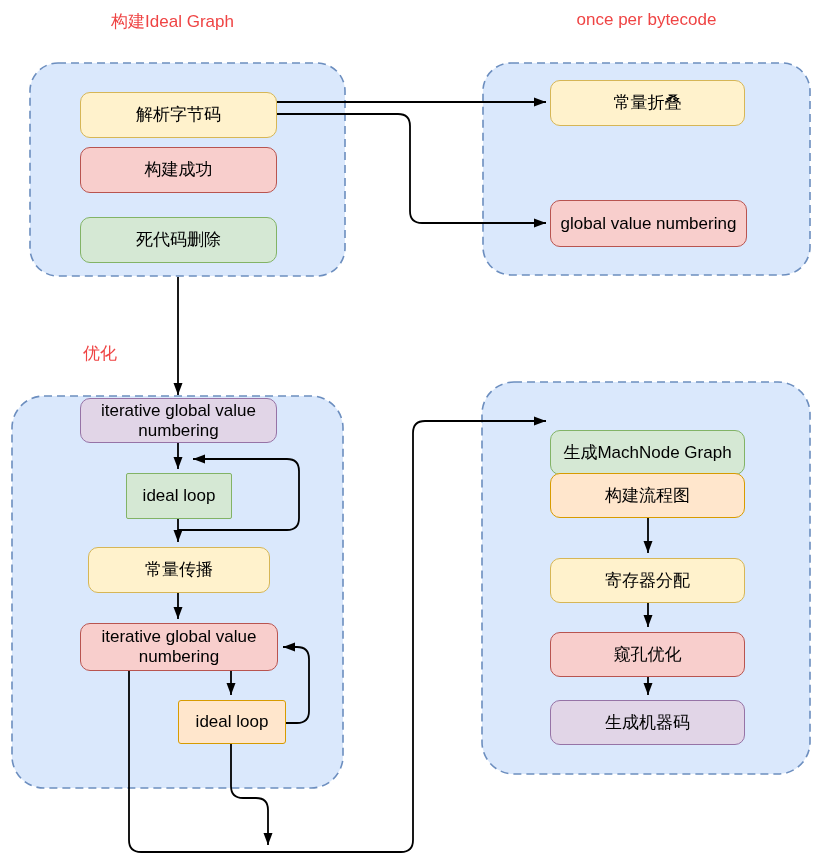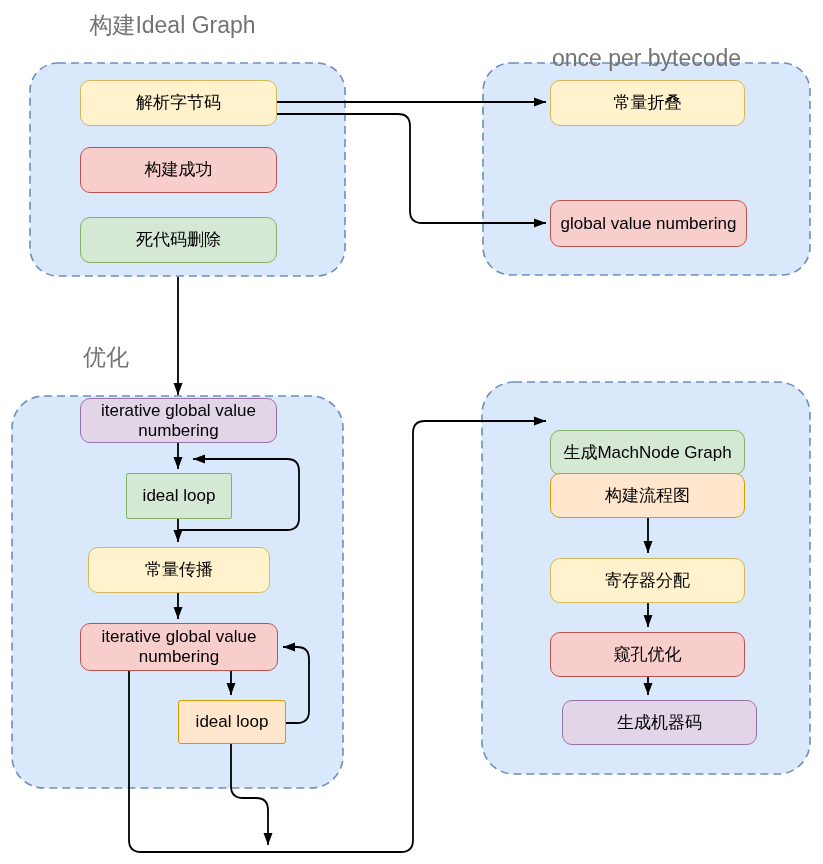--- a/index.html
+++ b/index.html
@@ -6,54 +6,54 @@
   #canvas{
     position:relative;
     width:823px;height:864px;
     background:#ffffff;
     font-family:"Liberation Sans", sans-serif;
     overflow:hidden;
   }
   #wires{position:absolute;left:0;top:0;z-index:1;}
   .title{
     position:absolute;z-index:2;
-    font-size:23px;color:#737373;text-align:center;
+    font-size:17px;color:#ef4444;text-align:center;
   }
   #title-build{left:15px;top:10px;width:315px;}
-  #title-once{left:483px;top:10px;width:327px;margin-top:35px;}
+  #title-once{left:483px;top:10px;width:327px;}
   #title-opt{left:58px;top:342px;width:60px;text-align:left;margin-left:25px;}
   .node{
     position:absolute;z-index:3;
     display:flex;align-items:center;justify-content:center;
     text-align:center;
     font-size:17px;line-height:20px;color:#000;
     border:1.8px solid;border-radius:10px;
     box-sizing:border-box;padding:2px 5px;
   }
   .yellow{background:#fff2cc;border-color:#d6b656;}
   .red{background:#f8cecc;border-color:#b85450;}
   .green{background:#d5e8d4;border-color:#82b366;}
   .orange{background:#ffe6cc;border-color:#d79b00;}
   .purple{background:#e1d5e7;border-color:#9673a6;}
   
-  #n0{left:80px;top:80px;width:197px;height:46px;}
+  #n0{left:80px;top:92px;width:197px;height:46px;}
   #n1{left:80px;top:147px;width:197px;height:46px;}
   #n2{left:80px;top:217px;width:197px;height:46px;}
   #n3{left:550px;top:80px;width:195px;height:46px;}
   #n4{left:550px;top:200px;width:197px;height:47px;padding:2px 2px;}
   #n5{left:80px;top:398px;width:197px;height:45px;}
   #n6{left:126px;top:473px;width:106px;height:46px;border-radius:2px;border-width:1.4px;}
   #n7{left:88px;top:547px;width:182px;height:46px;}
   #n8{left:80px;top:623px;width:198px;height:48px;}
   #n9{left:178px;top:700px;width:108px;height:44px;border-radius:3px;}
   #n10{left:550px;top:398px;width:195px;height:45px;margin-top:32px;}
   #n11{left:550px;top:473px;width:195px;height:45px;}
   #n12{left:550px;top:558px;width:195px;height:45px;}
   #n13{left:550px;top:632px;width:195px;height:45px;}
-  #n14{left:550px;top:700px;width:195px;height:45px;margin-left:12px;}
+  #n14{left:550px;top:700px;width:195px;height:45px;}
 </style>
 </head>
 <body>
 
 <div id="canvas">
 
   <svg id="wires" width="823" height="864" viewBox="0 0 823 864">
     <defs>
       <marker id="ah" markerUnits="userSpaceOnUse" markerWidth="14" markerHeight="11" refX="12.5" refY="5" orient="auto">
         <path d="M0.5,0.5 L12.5,5 L0.5,9.5 Z" fill="#000000"></path>

